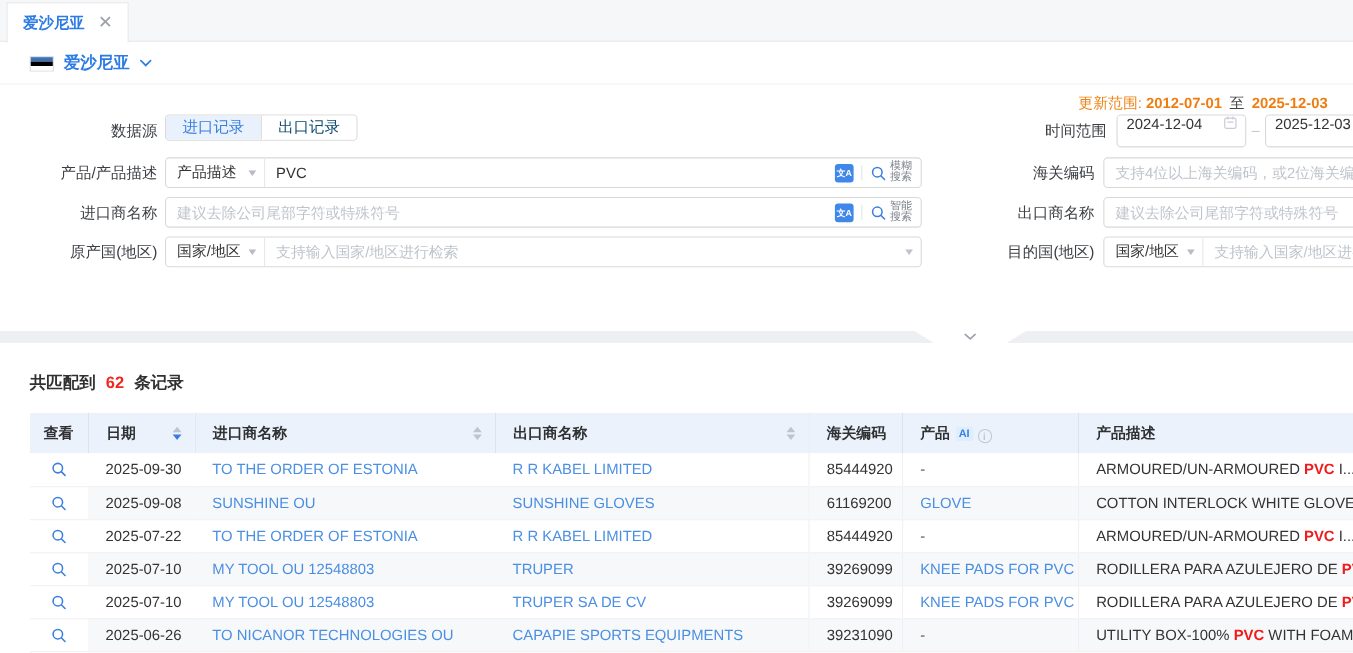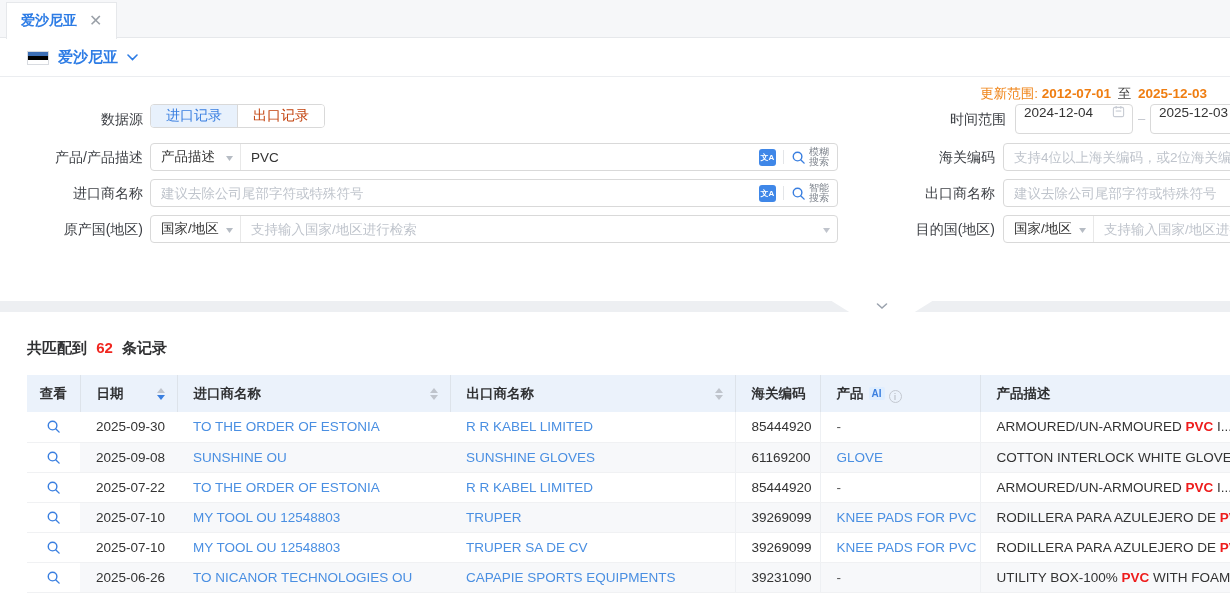--- a/index.html
+++ b/index.html
@@ -24,21 +24,21 @@
   .chev-blue svg { display:block; }
   
   .filter { position:absolute; top:77px; left:0; right:0; height:224px; background:#fff; }
   .update { position:absolute; top:8px; right:23px; font-size:13.5px; white-space:nowrap; }
   .update .ulabel { color:#f08519; }
   .update .udate { color:#ef7d10; font-weight:bold; }
   .update .uto { color:#444; margin:0 3px; }
   .flabel { position:absolute; left:27px; width:116px; text-align:right; font-size:14px; color:#3c3f44; line-height:28px; white-space:nowrap; }
   .rlabel { position:absolute; left:875px; width:120px; text-align:right; font-size:14px; color:#3c3f44; line-height:28px; white-space:nowrap; }
   .seg { position:absolute; left:150px; top:27px; height:24px; display:flex; border:1px solid #d9d9d9; border-radius:4px; overflow:hidden; background:#fff; }
-  .seg-btn { padding:0 15px; font-size:14px; display:flex; align-items:center; color:#c2410c; cursor:pointer; background:#fff; border:none; }
+  .seg-btn { padding:0 15px; font-size:14px; display:flex; align-items:center; color:#0c4a6e; cursor:pointer; background:#fff; border:none; }
   .seg-btn.sel { background:#e8f1fc; color:#3a7fe0; }
   .seg-btn + .seg-btn { border-left:1px solid #d9d9d9; }
   .date-input { position:absolute; top:27px; height:30px; border:1px solid #d9d9d9; border-radius:4px; background:#fff;
                 display:flex; align-items:flex-start; padding:0 8px; font-size:13.5px; color:#333; gap:6px; }
   .date-input input { border:none; outline:none; width:82px; font-size:13.5px; color:#333; font-family:inherit; background:transparent; }
   .dash { position:absolute; top:27px; left:1138px; line-height:30px; color:#c0c4cc; font-size:13px; }
   .fgroup { position:absolute; height:28px; border:1px solid #d9d9d9; border-radius:4px; background:#fff; display:flex; align-items:center; overflow:hidden; }
   .fg-left { left:150px; width:688px; }
   .fg-right { left:1003px; width:300px; }
   .fsel { width:90px; height:100%; display:flex; align-items:center; justify-content:space-between; padding:0 8px 0 10px;

